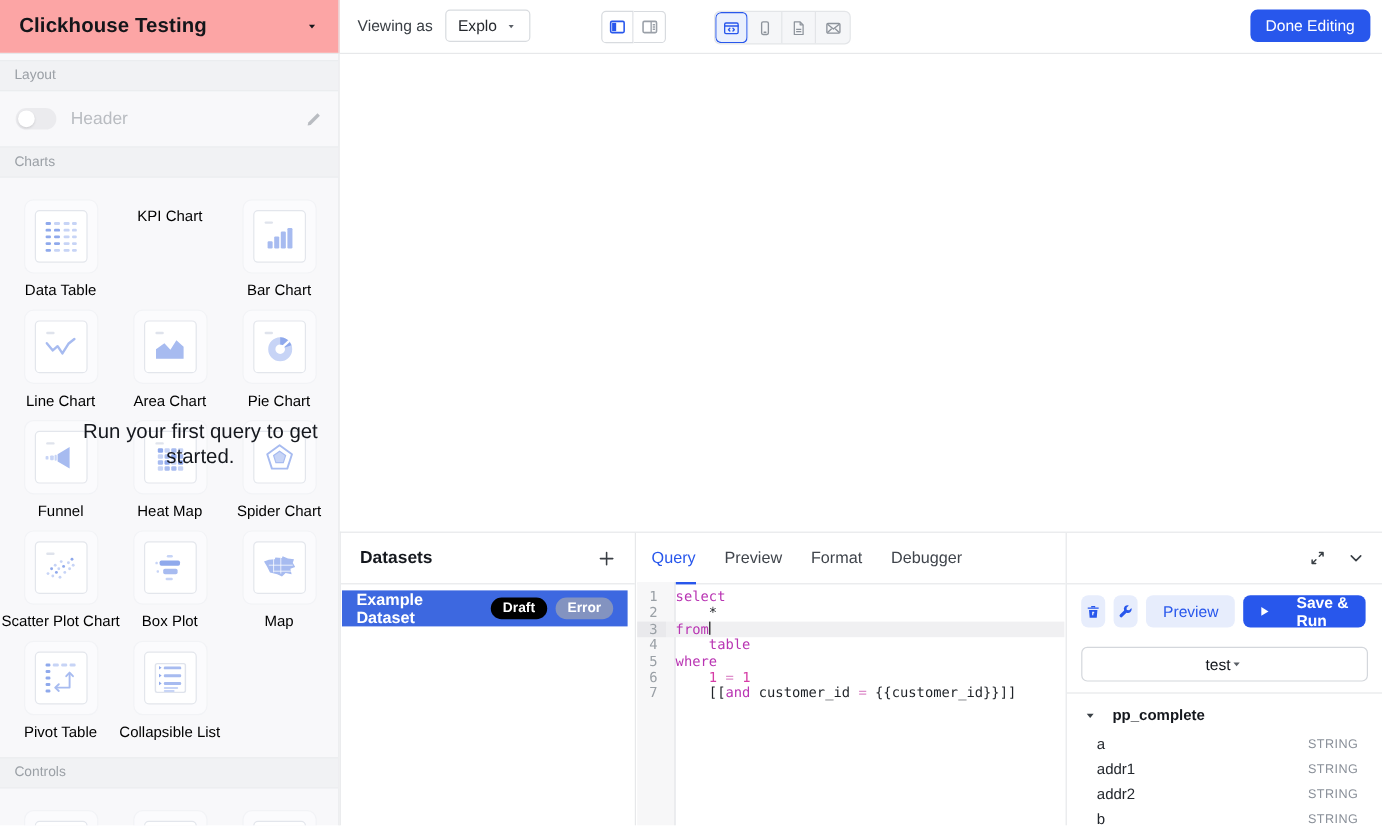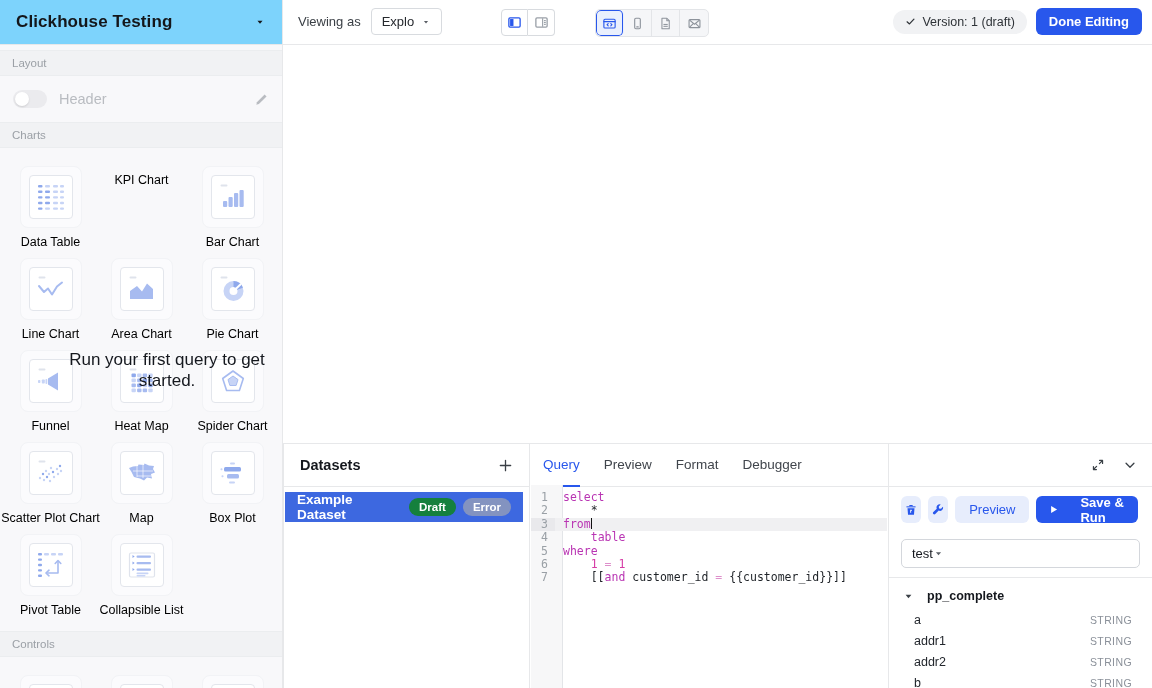--- a/index.html
+++ b/index.html
@@ -2,38 +2,38 @@
 <html><head>
 <meta charset="utf-8">
 <style>
   *{box-sizing:border-box;margin:0;padding:0}
   body{font-family:"Liberation Sans",sans-serif;background:#fff}
   .app{position:relative;width:1152px;height:688px;overflow:hidden;background:#fff}
   svg{display:block}
 
   
   .topbar{position:absolute;left:0;top:0;right:0;height:45px;background:#fff;border-bottom:1px solid #e7e8ea;z-index:5}
-  .tb-left{position:absolute;left:0;top:0;bottom:0;width:283px;background:#7dd3fc;border-right:1px solid #e7e8ea;display:flex;align-items:center;justify-content:space-between;padding:0 16px}
+  .tb-left{position:absolute;left:0;top:0;bottom:0;width:283px;background:#fca5a5;border-right:1px solid #e7e8ea;display:flex;align-items:center;justify-content:space-between;padding:0 16px}
   .tb-title{font-size:17px;font-weight:700;color:#14161a;letter-spacing:.1px}
   .tb-caret{color:#14161a}
   .viewing{position:absolute;left:298px;top:0;bottom:1px;display:flex;align-items:center;gap:10px}
   .viewing-label{font-size:13px;color:#3b4046}
   .explo-btn{height:27px;border:1px solid #d8dbdf;border-radius:4px;background:#fff;padding:0 10px;display:flex;align-items:center;gap:7px;font-size:13px;color:#26292e;cursor:pointer}
   .seg{position:absolute;left:501px;top:9px;display:flex}
   .seg-btn{width:27px;height:27px;background:#fff;border:1px solid #d8dbdf;display:flex;align-items:center;justify-content:center;color:#9aa0a8;cursor:pointer}
   .seg-btn:first-child{border-radius:4px 0 0 4px}
   .seg-btn:last-child{border-radius:0 4px 4px 0;border-left:none}
   .seg-btn.active{color:#2857ec}
   .devices{position:absolute;left:595px;top:9px;display:flex;background:#f5f6f8;border:1px solid #e3e5e8;border-radius:5px;height:28px}
   .dev-btn{width:28px;display:flex;align-items:center;justify-content:center;color:#8d939b;border-right:1px solid #e3e5e8;cursor:pointer}
   .dev-btn:last-child{border-right:none}
   .dev-btn.active{background:#eaf0fd;color:#2857ec;box-shadow:inset 0 0 0 1px #2857ec;border-radius:5px;border-right-color:transparent}
   .tb-right{position:absolute;right:10px;top:0;bottom:1px;display:flex;align-items:center;gap:9px}
   .version-pill{height:24px;background:#f1f2f4;border-radius:13px;padding:0 12px;display:flex;align-items:center;gap:6px;font-size:12.5px;color:#2f3338}
-  .done-btn{height:27px;background:#2857ec;border-radius:6px;padding:0 13px;color:#fff;font-size:13px;font-weight:700;display:flex;align-items:center;cursor:pointer}
+  .done-btn{height:27px;background:#2857ec;border-radius:6px;padding:0 13px;color:#fff;font-size:13px;font-weight:400;display:flex;align-items:center;cursor:pointer}
 
   
   .sidebar{position:absolute;left:0;top:45px;bottom:0;width:283px;background:#f8f8fa;border-right:1px solid #e7e8ea;overflow:hidden}
   .band{height:26px;display:flex;align-items:center;padding:0 12px;background:#f1f2f4;border-top:1px solid #ebedef;border-bottom:1px solid #ebedef;font-size:11.5px;color:#9ba0a6}
   .band.first{margin-top:5px}
   .header-row{height:46px;display:flex;align-items:center;padding:0 13px}
   .toggle{width:34px;height:18px;border-radius:9px;background:#ebebee;position:relative;flex:none;cursor:pointer}
   .toggle .knob{position:absolute;left:2px;top:2px;width:14px;height:14px;border-radius:50%;background:#fff;box-shadow:0 1px 2px rgba(0,0,0,.12)}
   .header-label{margin-left:12px;font-size:14.5px;color:#b9bcc1}
   .pencil{margin-left:auto;color:#b9bcc1;cursor:pointer}
@@ -47,21 +47,21 @@
   .canvas{position:absolute;left:284px;top:45px;right:0;height:398px;background:#fff}
   .empty-state{position:absolute;left:42px;top:349px;width:250px;text-align:center;font-size:17px;line-height:21px;color:#15181e;z-index:6}
 
   
   .bottom{position:absolute;left:283px;right:0;top:443px;bottom:0;border-top:1px solid #e7e8ea;background:#fff;border-left:1px solid #e7e8ea}
   .ds-pane{position:absolute;left:0;top:0;bottom:0;width:246px;border-right:1px solid #e7e8ea}
   .ds-head{height:43px;border-bottom:1px solid #e7e8ea;display:flex;align-items:center;justify-content:space-between;padding:0 16px}
   .ds-title{font-weight:700;font-size:14.5px;color:#15181e}
   .plus-btn{color:#3a3f45;cursor:pointer}
   .ds-row{margin:5px 6px 0 1px;height:30px;background:#3d68e0;display:flex;align-items:center;padding:0 12px;gap:20px;color:#fff;font-size:13.5px;font-weight:600;cursor:pointer}
-  .badge{font-size:11.5px;font-weight:600;padding:3px 10px;border-radius:11px;background:#15803d;color:#fff}
+  .badge{font-size:11.5px;font-weight:600;padding:3px 10px;border-radius:11px;background:#000000;color:#fff}
   .badge.b-error{background:#8393c0}
 
   .q-pane{position:absolute;left:247px;top:0;bottom:0;width:358px;border-right:1px solid #e7e8ea}
   .q-tabs{height:43px;border-bottom:1px solid #e7e8ea;display:flex;align-items:stretch;padding:0 12px;gap:24px}
   .q-tab{display:flex;align-items:center;font-size:13.5px;color:#40454c;border-bottom:2px solid transparent;margin-bottom:-1px;cursor:pointer}
   .q-tab.active{color:#2857ec;border-color:#2857ec}
   .editor{position:absolute;top:44px;left:0;right:1px;bottom:0;font-family:"DejaVu Sans Mono",monospace;font-size:11.5px;line-height:13.4px;padding-top:3px}
   .editor::before{content:"";position:absolute;left:0;top:-3px;bottom:0;width:31px;background:#f7f7f8;border-right:1px solid #e3e5e8}
   .cl{display:flex;position:relative}
   .ln{width:24px;padding-right:7px;text-align:right;color:#9aa0a6;flex:none}
@@ -73,21 +73,21 @@
   .tok-op{color:#de8fcb}
   .cursor{display:inline-block;width:1px;height:11px;background:#111;vertical-align:-1px}
 
   .r-pane{position:absolute;left:605px;top:0;right:0;bottom:0}
   .r-head{height:43px;border-bottom:1px solid #e7e8ea;display:flex;align-items:center;justify-content:flex-end;gap:18px;padding:0 15px;color:#3a4046}
   .r-head span{cursor:pointer}
   .toolbar{display:flex;align-items:center;gap:7px;padding:9px 14px 0 12px}
   .icon-btn{width:27px;height:27px;border-radius:6px;background:#e7edfc;color:#2857ec;display:flex;align-items:center;justify-content:center;cursor:pointer}
   .preview-btn{height:27px;padding:0 14px;border-radius:6px;background:#e7edfc;color:#2857ec;font-size:13px;display:flex;align-items:center;cursor:pointer}
   .save-btn{height:27px;padding:0 12px;border-radius:6px;background:#2857ec;color:#fff;font-size:13px;font-weight:700;display:flex;align-items:center;gap:21px;margin-left:auto;cursor:pointer}
-  .tbl-select{margin:16px 12px 0;height:29px;border:1px solid #d4d7dc;border-radius:5px;display:flex;align-items:center;justify-content:flex-start;padding:0 10px;font-size:13px;color:#15181e;background:#fff;cursor:pointer}
+  .tbl-select{margin:16px 12px 0;height:29px;border:1px solid #d4d7dc;border-radius:5px;display:flex;align-items:center;justify-content:center;padding:0 10px;font-size:13px;color:#15181e;background:#fff;cursor:pointer}
   .tbl-select .sel-caret{color:#5a5f66}
   .r-div{margin-top:9px;border-top:1px solid #e7e8ea}
   .schema{padding:11px 14px 0}
   .schema-head{display:flex;align-items:center;gap:13px;cursor:pointer}
   .schema-caret{color:#3a4046}
   .schema-name{font-size:12.5px;font-weight:700;color:#15181e}
   .fields{margin:6px 0 0 11px}
   .frow{display:flex;justify-content:space-between;align-items:center;height:21px}
   .fname{font-size:12.5px;color:#23272d}
   .ftype{font-size:10.5px;color:#8a9099;letter-spacing:.4px;padding-right:6px}
@@ -169,28 +169,20 @@
         <div class="dev-btn">
           <span>
             <svg width="15" height="15" viewBox="0 0 16 16" stroke="currentColor" fill="none" stroke-width="1.2" stroke-linejoin="round">
               <rect x="2.2" y="3.8" width="11.6" height="8.6" rx="1"></rect>
               <path d="M2.8 4.4L8 8.8l5.2-4.4M2.8 11.8l3.6-3.4M13.2 11.8L9.6 8.4"></path>
             </svg>
           </span>
         </div>
       </div>
     <div class="tb-right">
-      <div class="version-pill">
-        <span>
-          <svg width="11" height="11" viewBox="0 0 16 16">
-              <polyline points="3,8.5 6.5,11.5 13,4.5" fill="none" stroke="#2f3338" stroke-width="1.8" stroke-linecap="round" stroke-linejoin="round"></polyline>
-            </svg>
-        </span>
-        <span>Version: 1 (draft)</span>
-      </div>
       <div class="done-btn">Done Editing</div>
     </div>
   </div>
 
   <div class="sidebar">
     <div class="band first">
       <span>Layout</span>
     </div>
     <div class="header-row">
       <div class="toggle">
@@ -379,44 +371,44 @@
               </span>
             </div>
           </div>
           <div class="chart-label">Scatter Plot Chart</div>
         </div>
         <div class="chart-card">
           <div class="card-box">
             <div class="icon-box">
               <span>
                 <svg width="34" height="34" viewBox="0 0 34 34">
-                  <path d="M4 12 L8 10.5 L13 10 L13.5 8.5 L19 9 L19.5 7.5 L24 9.5 L29 10 L28 13 L30 16.5 L26 18 L27 22.5 L22 21.5 L19 24.5 L15 22.5 L9 21 L6.5 16 Z" fill="#a7bbf0"></path>
-                  <path d="M12 10v11M18 9v13M8 15h20M12 20h15" stroke="#fff" stroke-width="0.8" fill="none" opacity="0.8"></path>
-                </svg>
-              </span>
-            </div>
-          </div>
-          <div class="chart-label">Map</div>
-        </div>
-        <div class="chart-card">
-          <div class="card-box">
-            <div class="icon-box">
-              <span>
-                <svg width="34" height="34" viewBox="0 0 34 34">
                   <rect x="14" y="6.5" width="5" height="2" rx="1" fill="#c7d4f6"></rect>
                   <rect x="8" y="11" width="17" height="4.5" rx="1.5" fill="#8fa9ec"></rect>
                   <rect x="11" y="18" width="12" height="4.5" rx="1.5" fill="#a7bbf0"></rect>
                   <rect x="13" y="25.5" width="6" height="2" rx="1" fill="#c7d4f6"></rect>
                   <rect x="4.5" y="12.2" width="2" height="2" rx="0.7" fill="#c7d4f6"></rect>
                   <rect x="5.5" y="19.2" width="2" height="2" rx="0.7" fill="#c7d4f6"></rect>
                 </svg>
               </span>
             </div>
           </div>
           <div class="chart-label">Box Plot</div>
+        </div>
+        <div class="chart-card">
+          <div class="card-box">
+            <div class="icon-box">
+              <span>
+                <svg width="34" height="34" viewBox="0 0 34 34">
+                  <path d="M4 12 L8 10.5 L13 10 L13.5 8.5 L19 9 L19.5 7.5 L24 9.5 L29 10 L28 13 L30 16.5 L26 18 L27 22.5 L22 21.5 L19 24.5 L15 22.5 L9 21 L6.5 16 Z" fill="#a7bbf0"></path>
+                  <path d="M12 10v11M18 9v13M8 15h20M12 20h15" stroke="#fff" stroke-width="0.8" fill="none" opacity="0.8"></path>
+                </svg>
+              </span>
+            </div>
+          </div>
+          <div class="chart-label">Map</div>
         </div>
         <div class="chart-card">
           <div class="card-box">
             <div class="icon-box">
               <span>
                 <svg width="34" height="34" viewBox="0 0 34 34">
                   <rect x="4" y="5" width="4" height="2.4" rx="1" fill="#8fa9ec"></rect>
                   <rect x="4" y="10.4" width="4" height="2.4" rx="1" fill="#8fa9ec"></rect>
                   <rect x="4" y="15.8" width="4" height="2.4" rx="1" fill="#8fa9ec"></rect>
                   <rect x="4" y="21.200000000000003" width="4" height="2.4" rx="1" fill="#8fa9ec"></rect>

